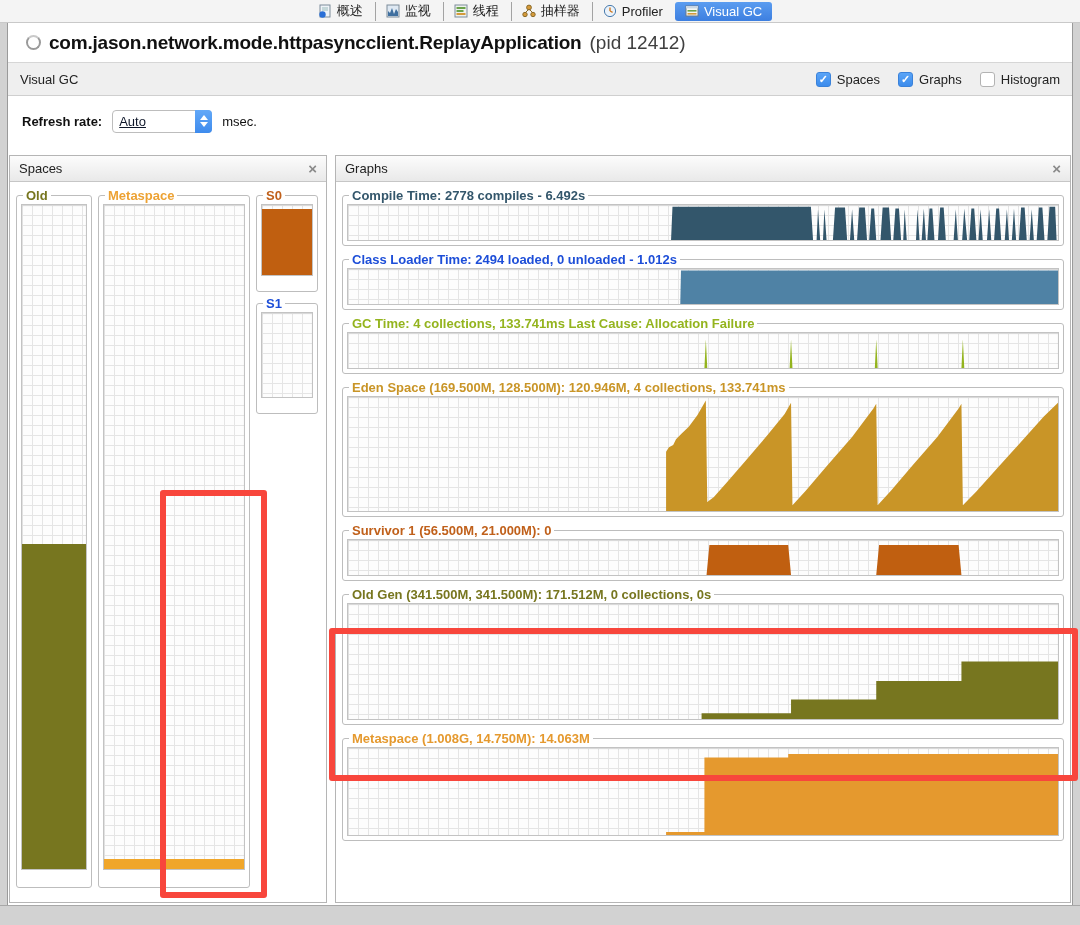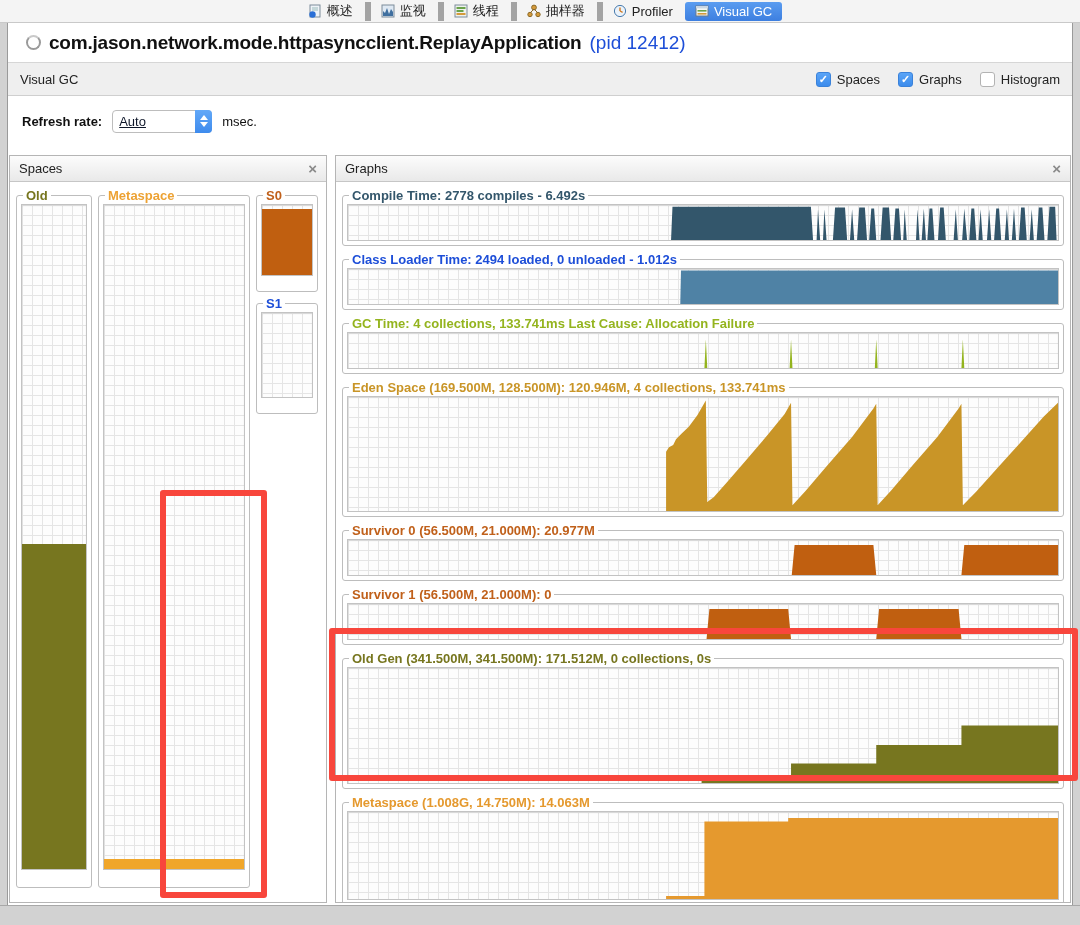--- a/index.html
+++ b/index.html
@@ -5,34 +5,34 @@
   * { box-sizing: border-box; margin: 0; padding: 0; }
   html,body { width:1080px; height:925px; overflow:hidden; }
   body { font-family:"Liberation Sans", sans-serif; background:#d2d2d2; position:relative; }
   .screen { position:absolute; inset:0; }
 
   
   .tabbar { position:absolute; left:0; top:0; width:1080px; height:23px; background:#f4f4f4;
             border-bottom:1px solid #c9c9c9; display:flex; justify-content:center; align-items:center; gap:2px; }
   .tab { display:flex; align-items:center; gap:5px; height:19px; padding:0 10px; font-size:13px; color:#222;
          border-radius:3px; cursor:default; }
-  .tab + .tab { border-left:6px solid #a3a3a3; border-radius:0 3px 3px 0; }
+  .tab + .tab { border-left:1px solid #a3a3a3; border-radius:0 3px 3px 0; }
   .tab.selected { background:linear-gradient(#5a9cf0,#3d7fe0); color:#fff; border-left:none; border-radius:3px; }
   .tab svg { display:block; }
 
   
   .window-frame { position:absolute; left:7px; right:7px; top:23px; bottom:20px; background:#fff;
                   border-left:1px solid #9a9a9a; border-right:1px solid #9a9a9a; }
 
   .title-row { position:absolute; left:8px; right:0; top:0; height:39px; display:flex; align-items:center;
                padding:0 10px; gap:8px; background:#fff; }
   .app-icon { width:15px; height:15px; border:2.5px solid #9a9a9a; border-radius:50%; flex:0 0 auto;
               border-top-color:#c9c9c9; }
   .app-title { font-size:19px; font-weight:bold; color:#111; letter-spacing:-0.2px; }
-  .app-pid { font-size:19px; color:#1d4ed8; }
+  .app-pid { font-size:19px; color:#404040; }
 
   .toolbar-row { position:absolute; left:0; right:0; top:39px; height:34px; background:#efefef;
                  border-top:1px solid #d6d6d6; border-bottom:1px solid #cfcfcf;
                  display:flex; align-items:center; padding:0 12px; font-size:13px; color:#222; }
   .toolbar-title { flex:1; }
   .checks { display:flex; align-items:center; gap:18px; }
   .cb { display:flex; align-items:center; gap:6px; font-size:13px; color:#222; cursor:default; }
   .cb .box { width:15px; height:15px; border:1px solid #b3b3b3; border-radius:3px; background:#fff;
              display:flex; align-items:center; justify-content:center; font-size:11px; color:#fff; font-weight:bold; }
   .cb .box.checked { background:linear-gradient(#5aa4f7,#3c8cec); border-color:#3a82da; }
@@ -269,28 +269,20 @@
             </fieldset>
             <fieldset class="chart chart-lg">
               <legend style="color: rgb(201, 149, 39);">Eden Space (169.500M, 128.500M): 120.946M, 4 collections, 133.741ms</legend>
               <div class="plot">
                 <svg viewBox="0 0 1000 100" preserveAspectRatio="none">
                     <polygon points="448.0,100 448.0,100.0 448.0,48.0 452.0,44.0 458.0,42.0 462.0,37.0 470.0,32.0 480.0,26.0 492.0,16.0 504.0,3.0 506.0,92.0 515.0,88.0 535.0,74.0 560.0,56.0 590.0,34.0 615.0,15.0 624.0,5.0 626.0,95.0 645.0,82.0 675.0,60.0 710.0,35.0 740.0,10.0 744.0,6.0 746.0,95.0 765.0,82.0 795.0,60.0 830.0,35.0 860.0,10.0 864.0,6.0 866.0,95.0 885.0,83.0 915.0,62.0 950.0,38.0 980.0,17.0 1000.0,5.0 1000.0,100" fill="#c99527"></polygon>
                   </svg>
               </div>
             </fieldset>
             <fieldset class="chart">
-              <legend style="color: rgb(192, 96, 26);">Survivor 0 (56.500M, 21.000M): 20.977M</legend>
-              <div class="plot">
-                <svg viewBox="0 0 1000 100" preserveAspectRatio="none">
-                    <polygon points="625.0,100 625.0,100.0 629.0,14.0 740.0,14.0 744.0,100.0 864.0,100.0 868.0,14.0 1000.0,14.0 1000.0,100.0 1000.0,100" fill="#c05f10"></polygon>
-                  </svg>
-              </div>
-            </fieldset>
-            <fieldset class="chart">
               <legend style="color: rgb(192, 96, 26);">Survivor 1 (56.500M, 21.000M): 0</legend>
               <div class="plot">
                 <svg viewBox="0 0 1000 100" preserveAspectRatio="none">
                     <polygon points="505.0,100 505.0,100.0 509.0,14.0 620.0,14.0 624.0,100.0 744.0,100.0 748.0,14.0 860.0,14.0 864.0,100.0 864.0,100" fill="#c05f10"></polygon>
                   </svg>
               </div>
             </fieldset>
             <fieldset class="chart chart-xl">
               <legend style="color: rgb(119, 118, 31);">Old Gen (341.500M, 341.500M): 171.512M, 0 collections, 0s</legend>
               <div class="plot">

